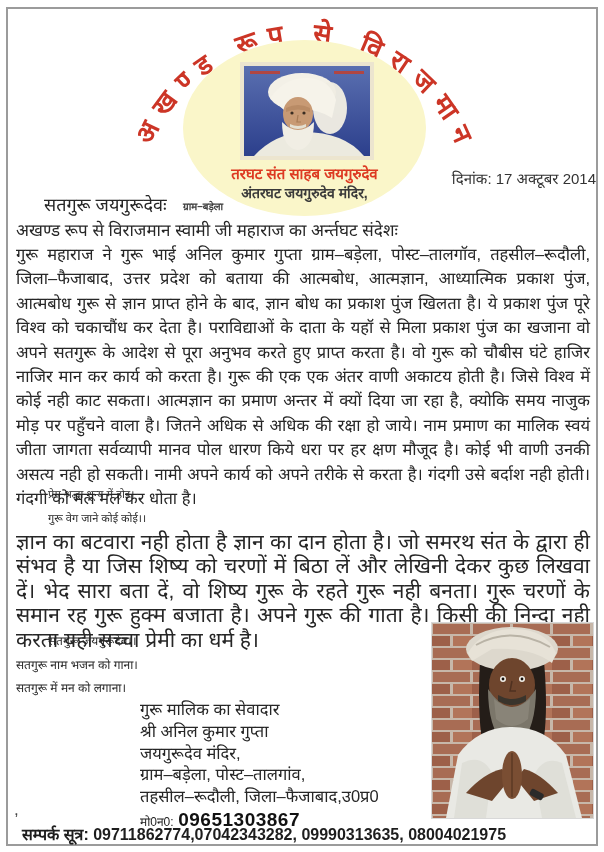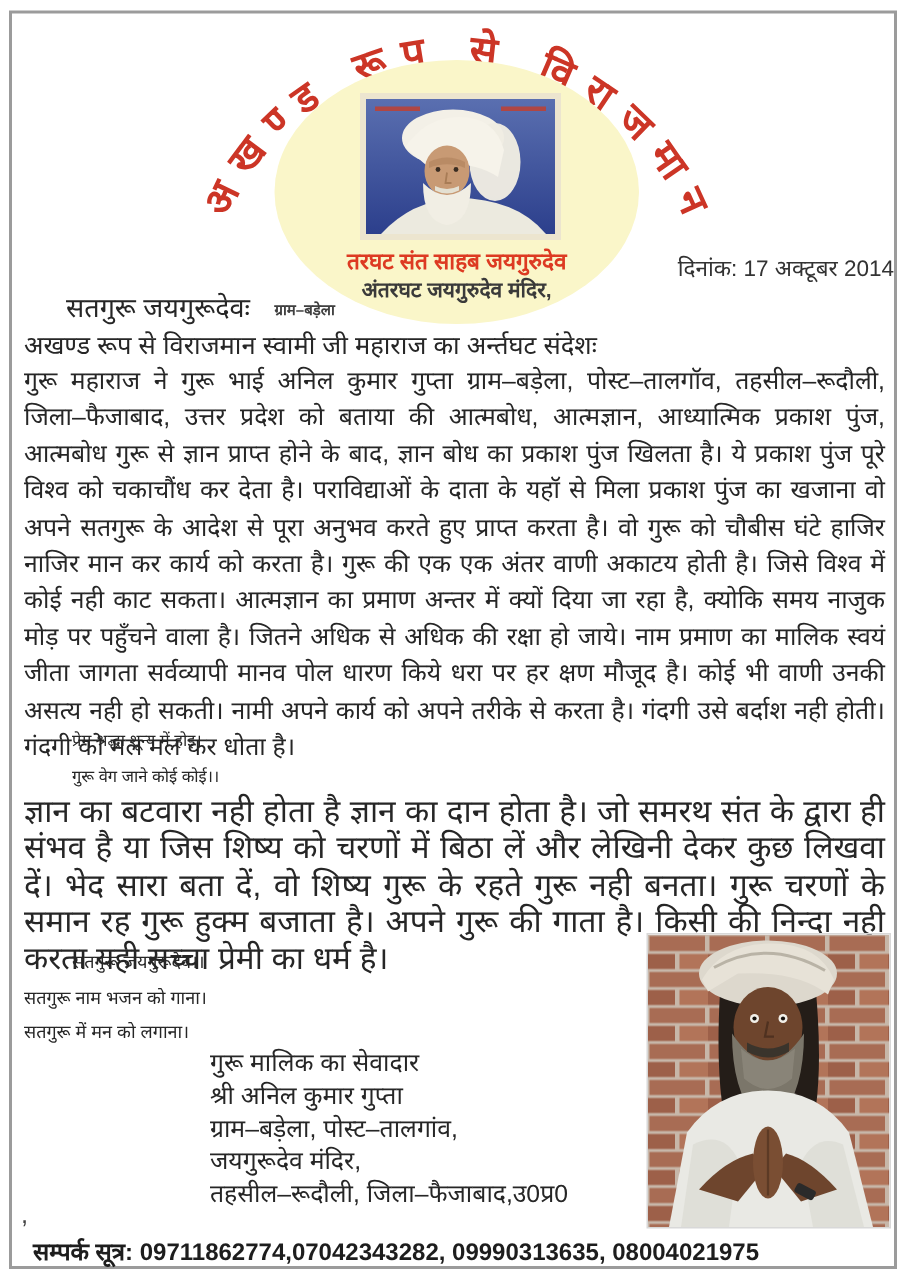--- a/index.html
+++ b/index.html
@@ -180,21 +180,25 @@
       <ellipse cx="80" cy="152" rx="10" ry="24" fill="#7a4e33"></ellipse>
       <path d="M80 130 L80 174" stroke="#5c3a25" stroke-width="1.5"></path>
 
       <rect x="98" y="168" width="14" height="7" rx="2" fill="#2a2a2a" transform="rotate(28 105 171)"></rect>
     </svg>
   </div>
 
   <div class="signature">
     <div>गुरू मालिक का सेवादार</div>
     <div>श्री अनिल कुमार गुप्ता</div>
+    <div>जयगुरूदेव मंदिर,</div>
     <div>ग्राम–बड़ेला, पोस्ट–तालगांव,</div>
-    <div>जयगुरूदेव मंदिर,</div>
     <div>तहसील–रूदौली, जिला–फैजाबाद,उ0प्र0</div>
+    <div class="sig-mobile">
+      <span class="lbl">मो0न0:</span>
+      <span class="num">09651303867</span>
+    </div>
   </div>
 
   <div class="stray-comma">,</div>
   <div class="footer-contact">सम्पर्क सूत्र: 09711862774,07042343282, 09990313635, 08004021975</div>
 
 </div>
 
 </body></html>

